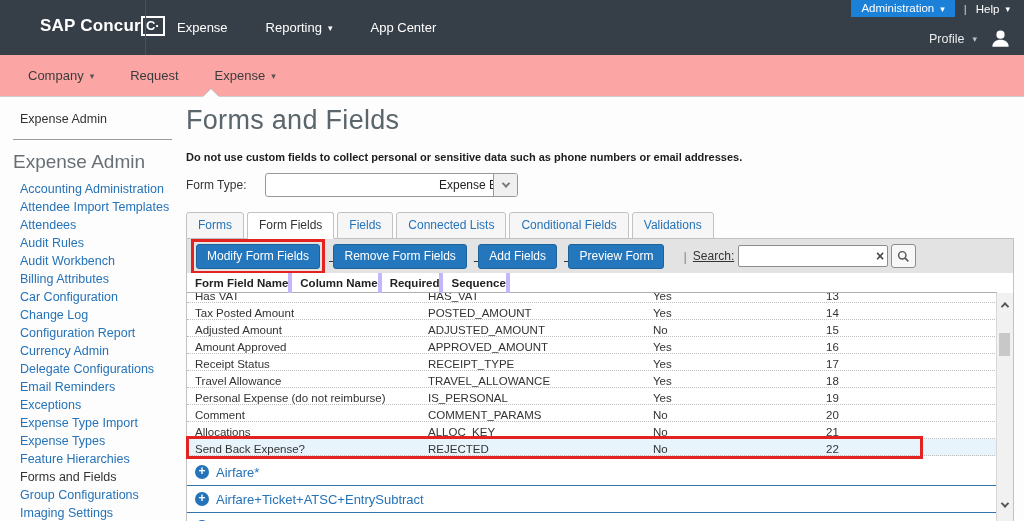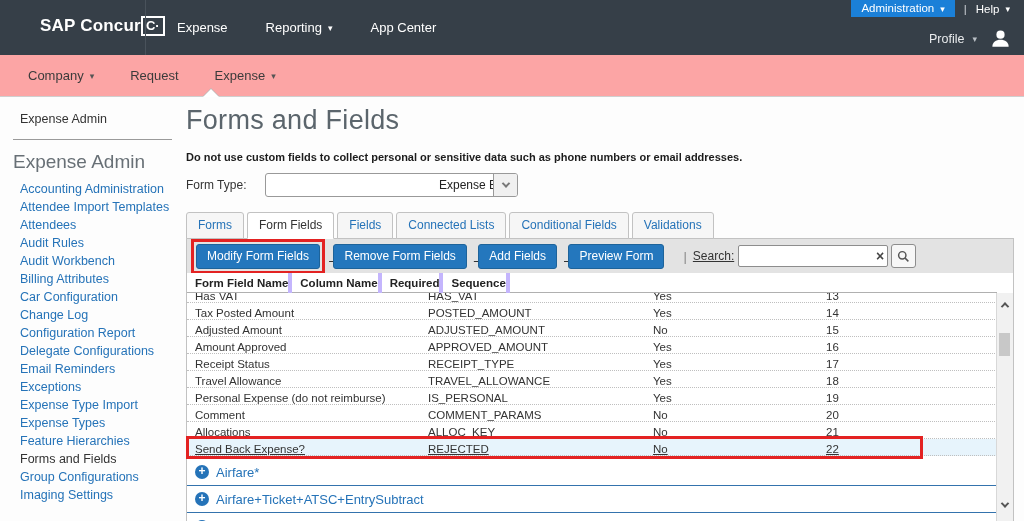--- a/index.html
+++ b/index.html
@@ -71,21 +71,21 @@
   .clear-icon{position:absolute;right:3px;top:1px;font-size:14px;color:#444;cursor:pointer;line-height:18px;}
   .clear-icon::after{content:"×";font-weight:bold;}
   .search-btn{width:25px;height:24px;margin-left:3px;border:1px solid #8d8d8d;background:#f7f7f7;border-radius:3px;display:flex;align-items:center;justify-content:center;cursor:pointer;}
   
   .tablewrap{position:relative;width:810px;}
   .thead{display:flex;height:20px;align-items:center;border-bottom:1px solid #b0b0b0;background:#fff;}
   .th{font-size:11.5px;font-weight:bold;color:#222;padding-left:8px;border-right:4px solid #c4b5fd;height:20px;display:flex;align-items:center;}
   .c1{width:233px;} .c2{width:225px;} .c3{width:173px;} .c4{width:179px;border-right:none;}
   .trow{display:flex;align-items:flex-end;height:17px;border-bottom:1px dotted #bfbfbf;cursor:pointer;}
   .trow.clipped{height:10px;overflow:hidden;align-items:flex-end;}
-  .trow.hl{background:var(--highlight);text-decoration:underline;}
+  .trow.hl{background:var(--highlight);}
   .tc{font-size:11.5px;color:#333;padding-left:8px;white-space:nowrap;overflow:hidden;}
   .annot-row{position:absolute;left:-1px;top:163px;width:737px;height:23px;border:3px solid var(--annotation);pointer-events:none;}
   
   .sections{width:810px;margin-top:3px;}
   .section{height:27px;display:flex;align-items:center;gap:7px;padding-left:8px;border-bottom:1px solid #3473ad;font-size:13px;color:var(--link);cursor:pointer;}
   .section.last{border-bottom:none;}
   .plus-icon{width:14px;height:14px;border-radius:50%;background:var(--link);color:#fff;font-size:12px;font-weight:bold;line-height:13px;text-align:center;flex:0 0 14px;}
   .plus-icon::after{content:"+";}
   
   .vscroll{position:absolute;top:54px;bottom:0;right:0;width:17px;background:#f1f1f1;border-left:1px solid #d8d8d8;}
@@ -172,20 +172,21 @@
       <li class="side-item">Audit Workbench</li>
 
       <li class="side-item">Billing Attributes</li>
 
       <li class="side-item">Car Configuration</li>
 
       <li class="side-item">Change Log</li>
 
       <li class="side-item">Configuration Report</li>
 
+      <li class="side-item">Currency Admin</li>
 
       <li class="side-item">Delegate Configurations</li>
 
       <li class="side-item">Email Reminders</li>
 
       <li class="side-item">Exceptions</li>
 
       <li class="side-item">Expense Type Import</li>
 
       <li class="side-item">Expense Types</li>

